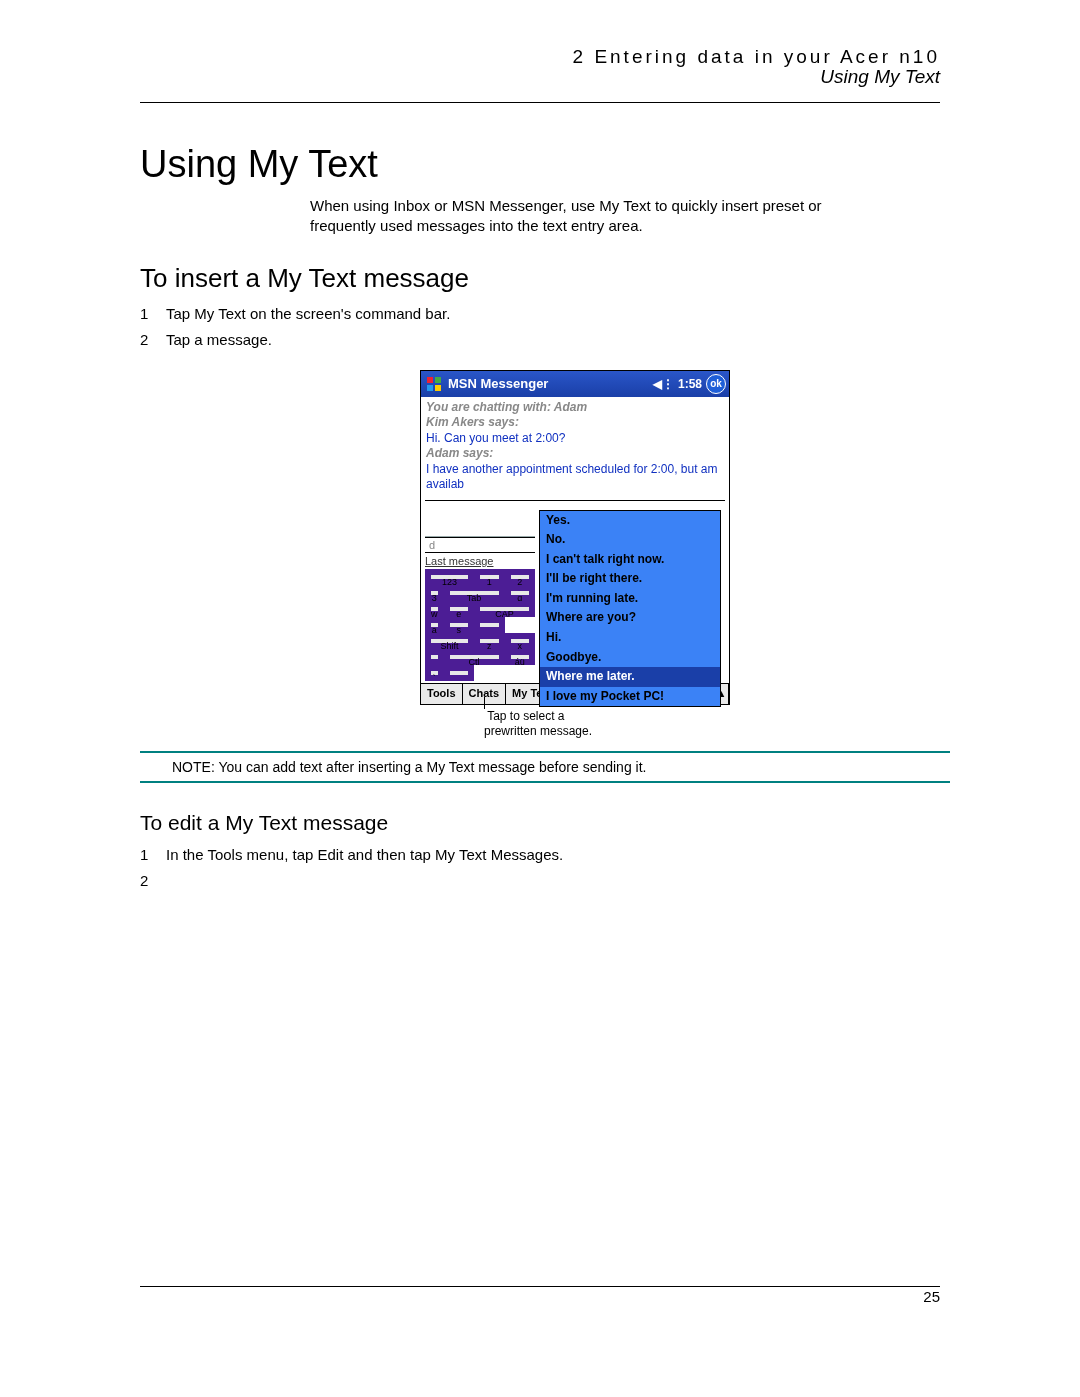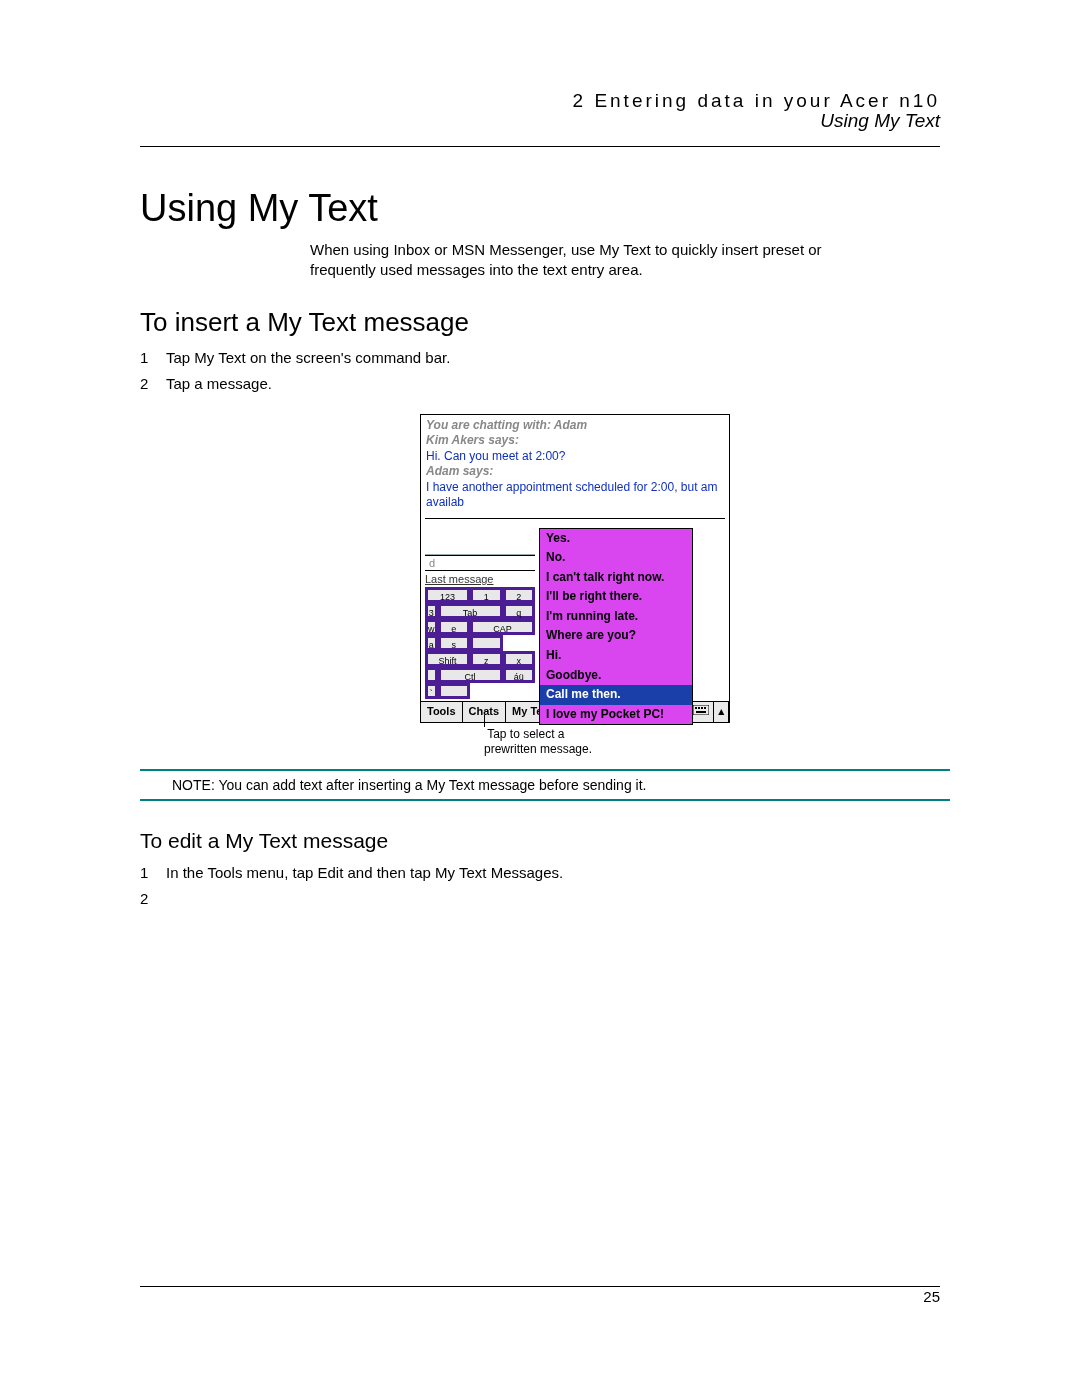--- a/index.html
+++ b/index.html
@@ -6,21 +6,21 @@
   body {
     width: 1080px;
     height: 1397px;
     background: #fff;
     font-family: "Segoe UI", Tahoma, Arial, sans-serif;
     color: #000;
     position: relative;
   }
   .page-header {
     text-align: right;
-    padding: 90px 140px 6px 0;
+    padding: 46px 140px 6px 0;
     font-family: "Segoe UI", Tahoma, sans-serif;
   }
   .page-header .chapter {
     font-size: 19px;
     letter-spacing: 3px;
     color: #000;
   }
   .page-header .section {
     font-size: 19px;
     font-style: italic;
@@ -178,21 +178,21 @@
     margin-bottom: 2px;
   }
   .kbd {
     display: grid;
     grid-template-columns: repeat(7, 1fr);
     gap: 0px;
     margin-top: 0px;
     width: 110px;
   }
   .kbd .kb {
-    border: 3px solid #4c1d95;
+    border: 6px solid #4c1d95;
     background: #e8e8e8;
     font-size: 9px;
     text-align: center;
     height: 16px;
     line-height: 14px;
   }
   .kbd .kbw { grid-column: span 2; }
   .cmdbar {
     display: flex;
     border-top: 1px solid #000;
@@ -205,22 +205,22 @@
     padding: 3px 6px;
   }
   .cmdbar .buddy { flex:0; padding:2px 6px; }
   .cmdbar .spacer { flex: 1; border-right: 0; }
   .cmdbar .kbd-icon { border-left: 1px solid #000; border-right:1px solid #000; padding:3px 4px; }
   .cmdbar .arrow { padding:3px 4px; }
   .mytext-popup {
     position: absolute;
     left: 118px;
     top: 113px;
-    width: 154px;
-    background: #d946ef;
+    width: 182px;
+    background: #3b82f6;
     border: 1px solid #000;
     z-index: 5;
   }
   .mytext-popup .mt-item {
     padding: 2px 6px;
     font-size: 12px;
     font-weight: 700;
     cursor: default;
   }
   .mytext-popup .mt-sel {
@@ -254,38 +254,52 @@
       </li>
     <li>
         <span class="num">2</span>
         <span>Tap a message.</span>
       </li>
   </ol>
 
   <div class="device-wrap">
     <div class="device">
 
+      <div class="titlebar">
+        <span class="winflag">
+          <svg width="16" height="16" viewBox="0 0 16 16">
+            <rect x="1" y="1" width="6" height="6" fill="#e23"></rect> 
+              <rect x="9" y="1" width="6" height="6" fill="#4a4"></rect>
+            <rect x="1" y="9" width="6" height="6" fill="#29e"></rect> 
+              <rect x="9" y="9" width="6" height="6" fill="#fc0"></rect>
+          </svg>
+        </span>
+        <span class="tb-title">MSN Messenger</span>
+        <span class="speaker">◀⋮</span>
+        <span class="time">1:58</span>
+        <span class="okbtn">ok</span>
+      </div>
 
       <div class="chat">
         <div class="meta">You are chatting with: Adam</div>
         <div class="meta">Kim Akers says:</div>
         <div class="msg-blue">Hi. Can you meet at 2:00?</div>
         <div class="meta">Adam says:</div>
         <div class="msg-blue">I have another appointment scheduled for 2:00, but am availab</div>
 
         <div class="mytext-popup" id="mytext-popup">
             <div class="mt-item">Yes.</div>
             <div class="mt-item">No.</div>
             <div class="mt-item">I can't talk right now.</div>
             <div class="mt-item">I'll be right there.</div>
             <div class="mt-item">I'm running late.</div>
             <div class="mt-item">Where are you?</div>
             <div class="mt-item">Hi.</div>
             <div class="mt-item">Goodbye.</div>
-            <div class="mt-item mt-sel">Call me then.</div>
+            <div class="mt-item mt-sel">Where me later.</div>
             <div class="mt-item">I love my Pocket PC!</div>
           </div>
       </div>
 
       <div class="chat-bottom-wrap">
         <div class="compose-divider"></div>
         <div class="compose-area"></div>
         <div class="send-row">
           <span>d</span>
         </div>

